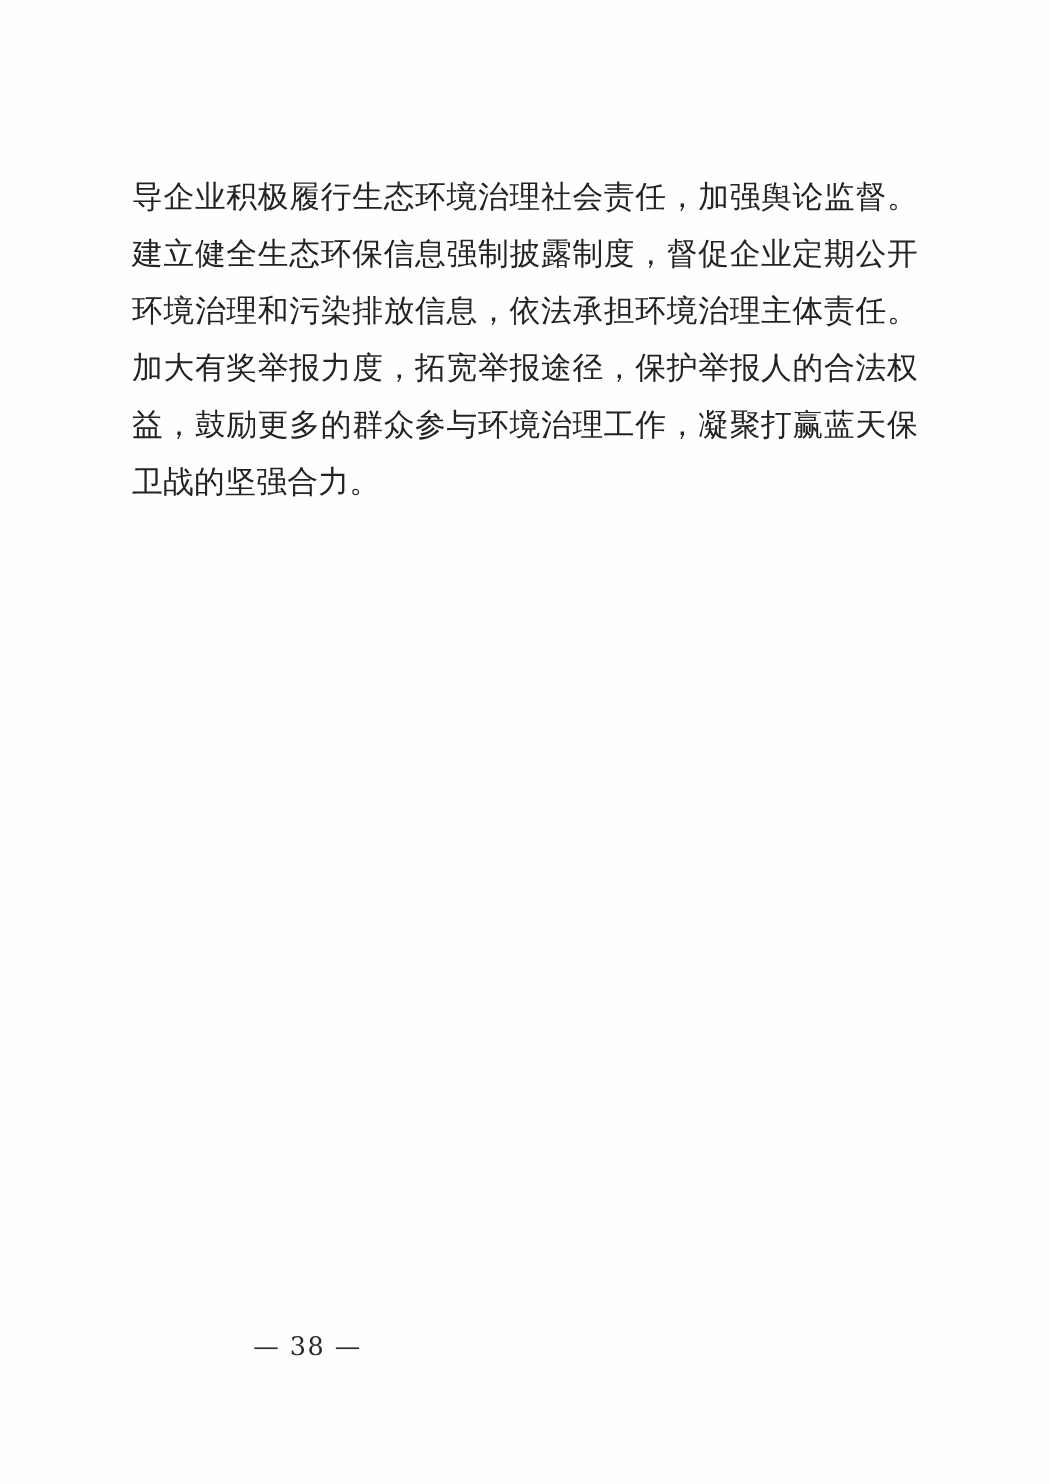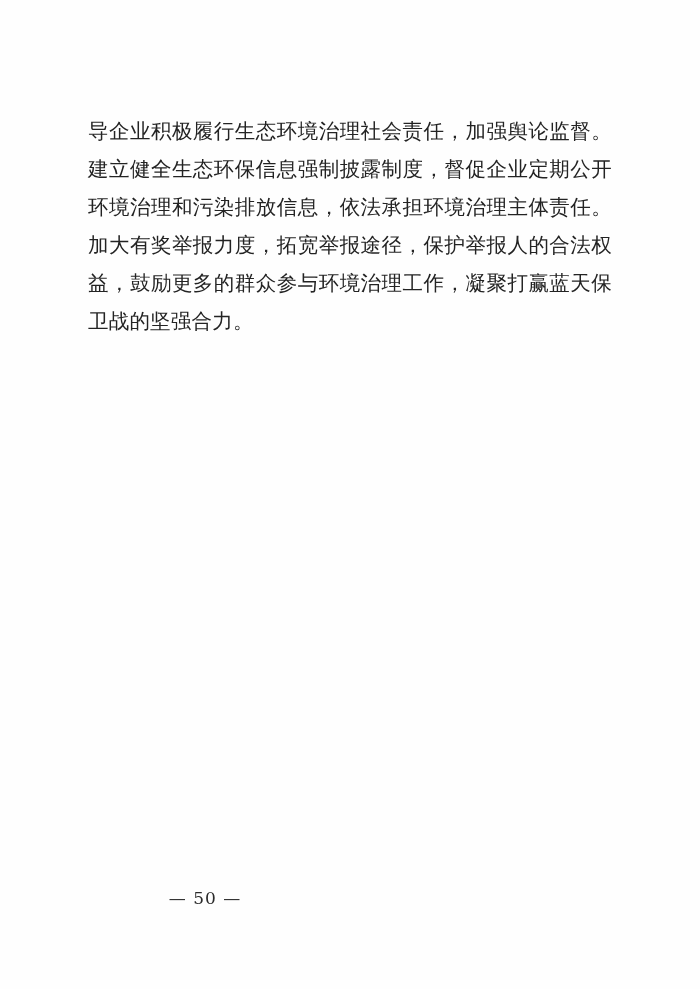--- a/index.html
+++ b/index.html
@@ -56,16 +56,16 @@
 </head>
 <body>
 
 <div class="page">
 
   <div class="body-text">
     <p>导企业积极履行生态环境治理社会责任，加强舆论监督。建立健全生态环保信息强制披露制度，督促企业定期公开环境治理和污染排放信息，依法承担环境治理主体责任。加大有奖举报力度，拓宽举报途径，保护举报人的合法权益，鼓励更多的群众参与环境治理工作，凝聚打赢蓝天保卫战的坚强合力。</p>
   </div>
 
   <div class="footer">
-    <span class="page-number">— 50 —</span>
+    <span class="page-number">— 38 —</span>
   </div>
 
 </div>
 
 </body></html>

